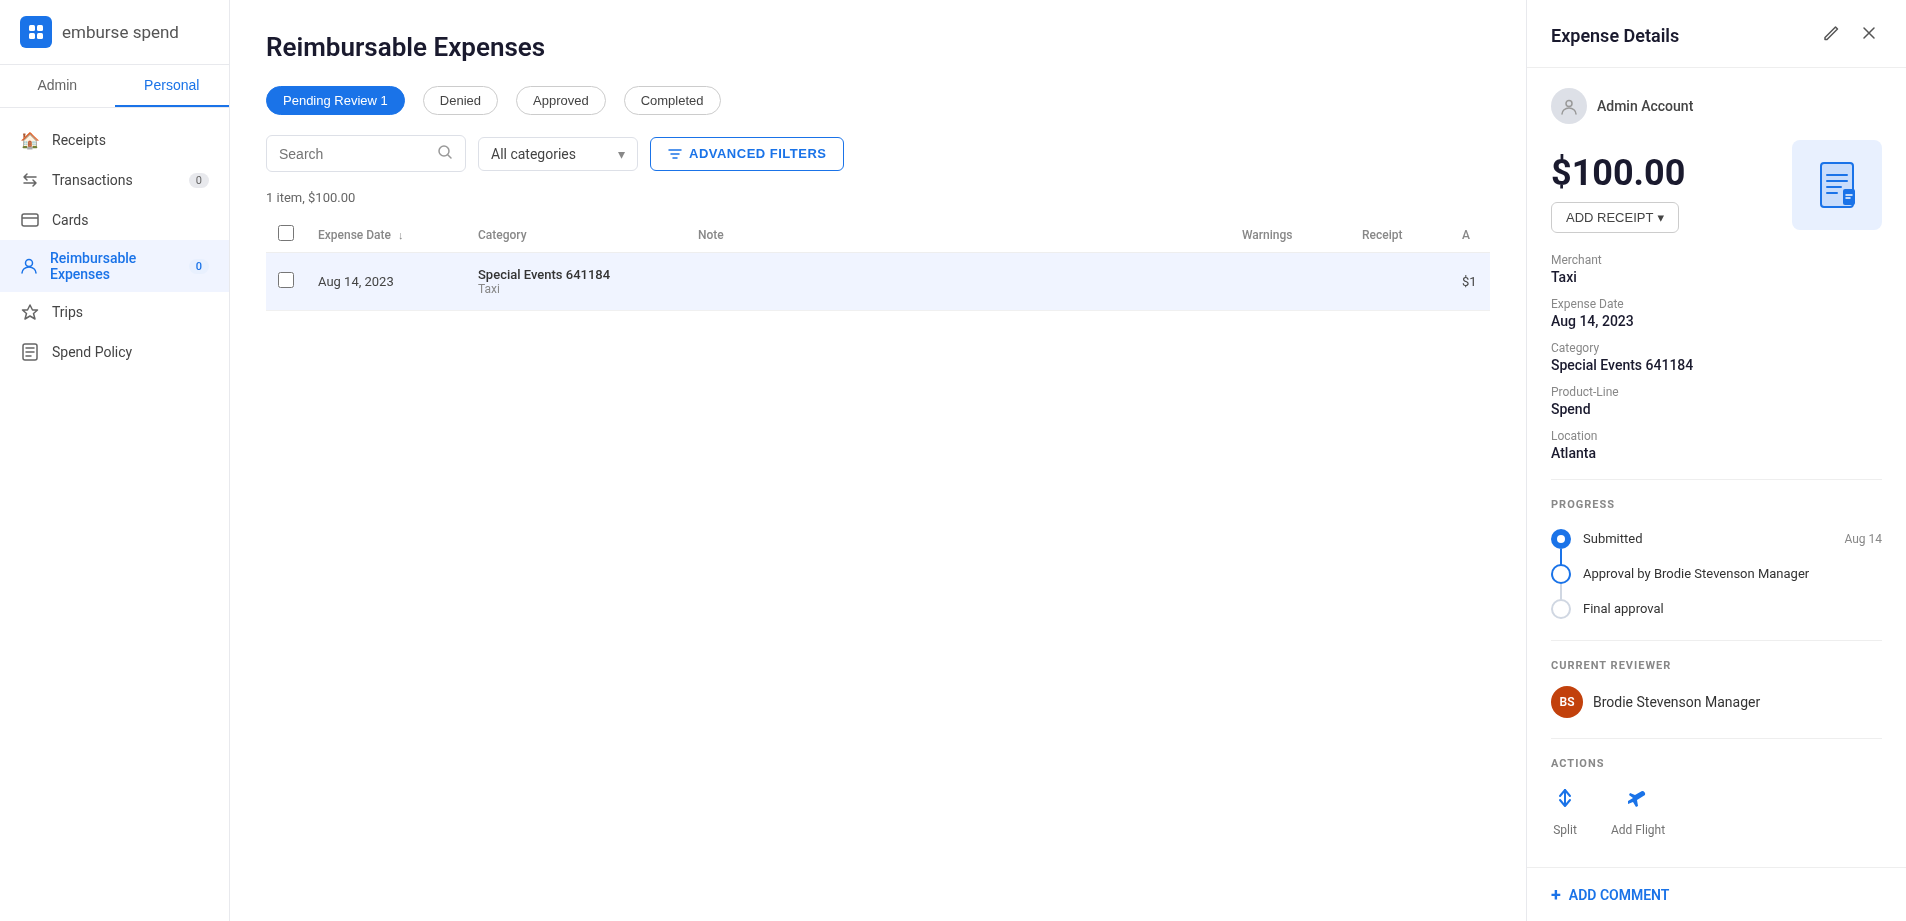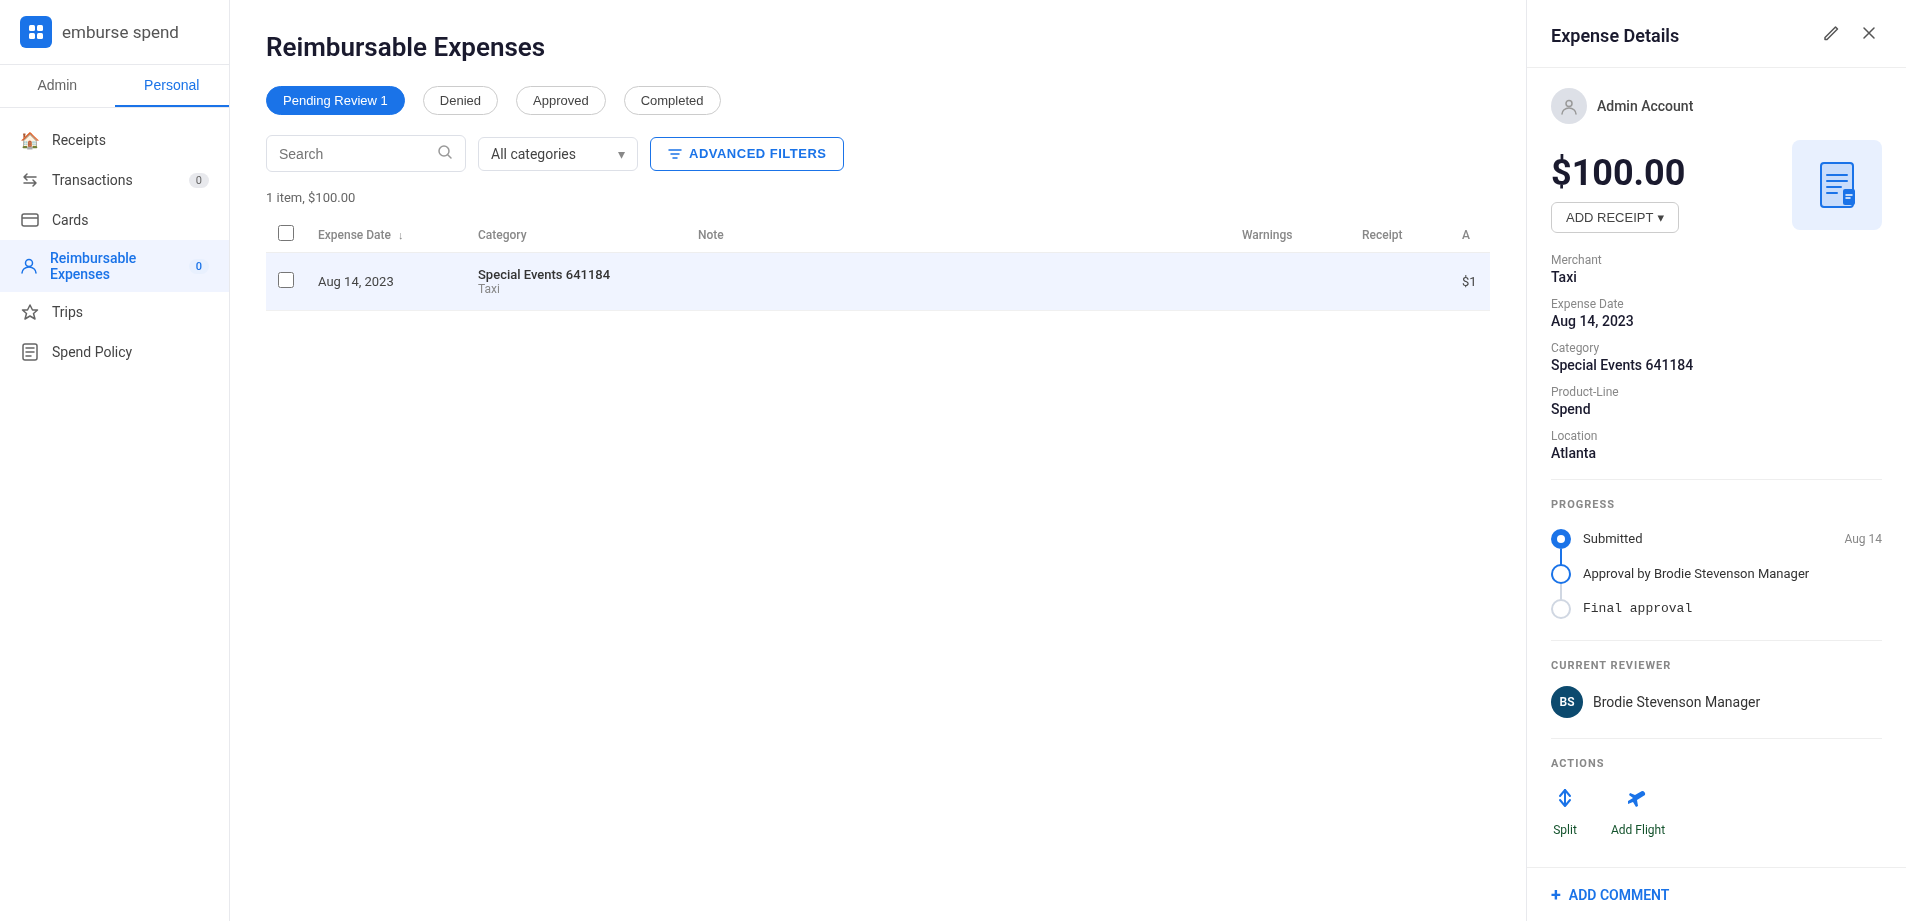--- a/index.html
+++ b/index.html
@@ -85,28 +85,28 @@
     .progress-step { display: flex; align-items: center; gap: 12px; position: relative; padding-bottom: 0; }
     .step-dot { width: 20px; height: 20px; border-radius: 50%; display: flex; align-items: center; justify-content: center; z-index: 1; flex-shrink: 0; }
     .step-dot.filled { background: #1a73e8; }
     .step-dot.half { background: #fff; border: 2px solid #1a73e8; }
     .step-dot.empty { background: #fff; border: 2px solid #d0d7e2; }
     .step-text { font-size: 13px; color: #333; flex: 1; padding: 6px 0; }
     .step-date { font-size: 12px; color: #888; margin-left: auto; }
 
     .reviewer-section { margin-bottom: 20px; }
     .reviewer-row { display: flex; align-items: center; gap: 10px; margin-top: 10px; }
-    .reviewer-avatar { width: 32px; height: 32px; border-radius: 50%; background: #0c4a6e; display: flex; align-items: center; justify-content: center; font-size: 12px; color: #fff; font-weight: 600; }
+    .reviewer-avatar { width: 32px; height: 32px; border-radius: 50%; background: #c2410c; display: flex; align-items: center; justify-content: center; font-size: 12px; color: #fff; font-weight: 600; }
     .reviewer-name { font-size: 14px; color: #333; }
 
     .actions-section { margin-bottom: 18px; }
     .actions-row { display: flex; gap: 32px; margin-top: 14px; align-items: center; }
     .action-item { display: flex; flex-direction: column; align-items: center; gap: 6px; cursor: pointer; }
     .action-icon { font-size: 22px; color: #1a73e8; }
-    .action-label { font-size: 12px; color: #14532d; }
+    .action-label { font-size: 12px; color: #737373; }
 
     .add-comment-btn { display: flex; align-items: center; gap: 8px; color: #1a73e8; font-size: 14px; font-weight: 600; cursor: pointer; padding: 16px 24px; border-top: 1px solid #eee; margin-top: auto; }
     .plus-icon { font-size: 18px; font-weight: 700; }
   </style>
 </head>
 <body>
 
 <div class="sidebar">
   <div class="sidebar-header">
     <div class="logo-icon">
@@ -336,21 +336,21 @@
         <div class="progress-step" style="position:relative; padding-top:8px;">
           <div style="position:relative; width:20px; height:20px; flex-shrink:0;">
             <div class="step-dot half">
               <div class="half-inner"></div>
             </div>
             <div style="position:absolute; left:9px; top:20px; width:2px; height:28px; background:#d0d7e2; z-index:0;"></div>
           </div>
           <span class="step-text">Approval by Brodie Stevenson Manager</span>
         </div>
 
-        <div class="progress-step" style="padding-top:8px;font-family:Liberation Mono, monospace;">
+        <div class="progress-step" style="padding-top:8px;">
           <div style="width:20px; height:20px; flex-shrink:0;">
             <div class="step-dot empty"></div>
           </div>
           <span class="step-text">Final approval</span>
         </div>
 
       </div>
     </div>
 
     <hr class="divider">

